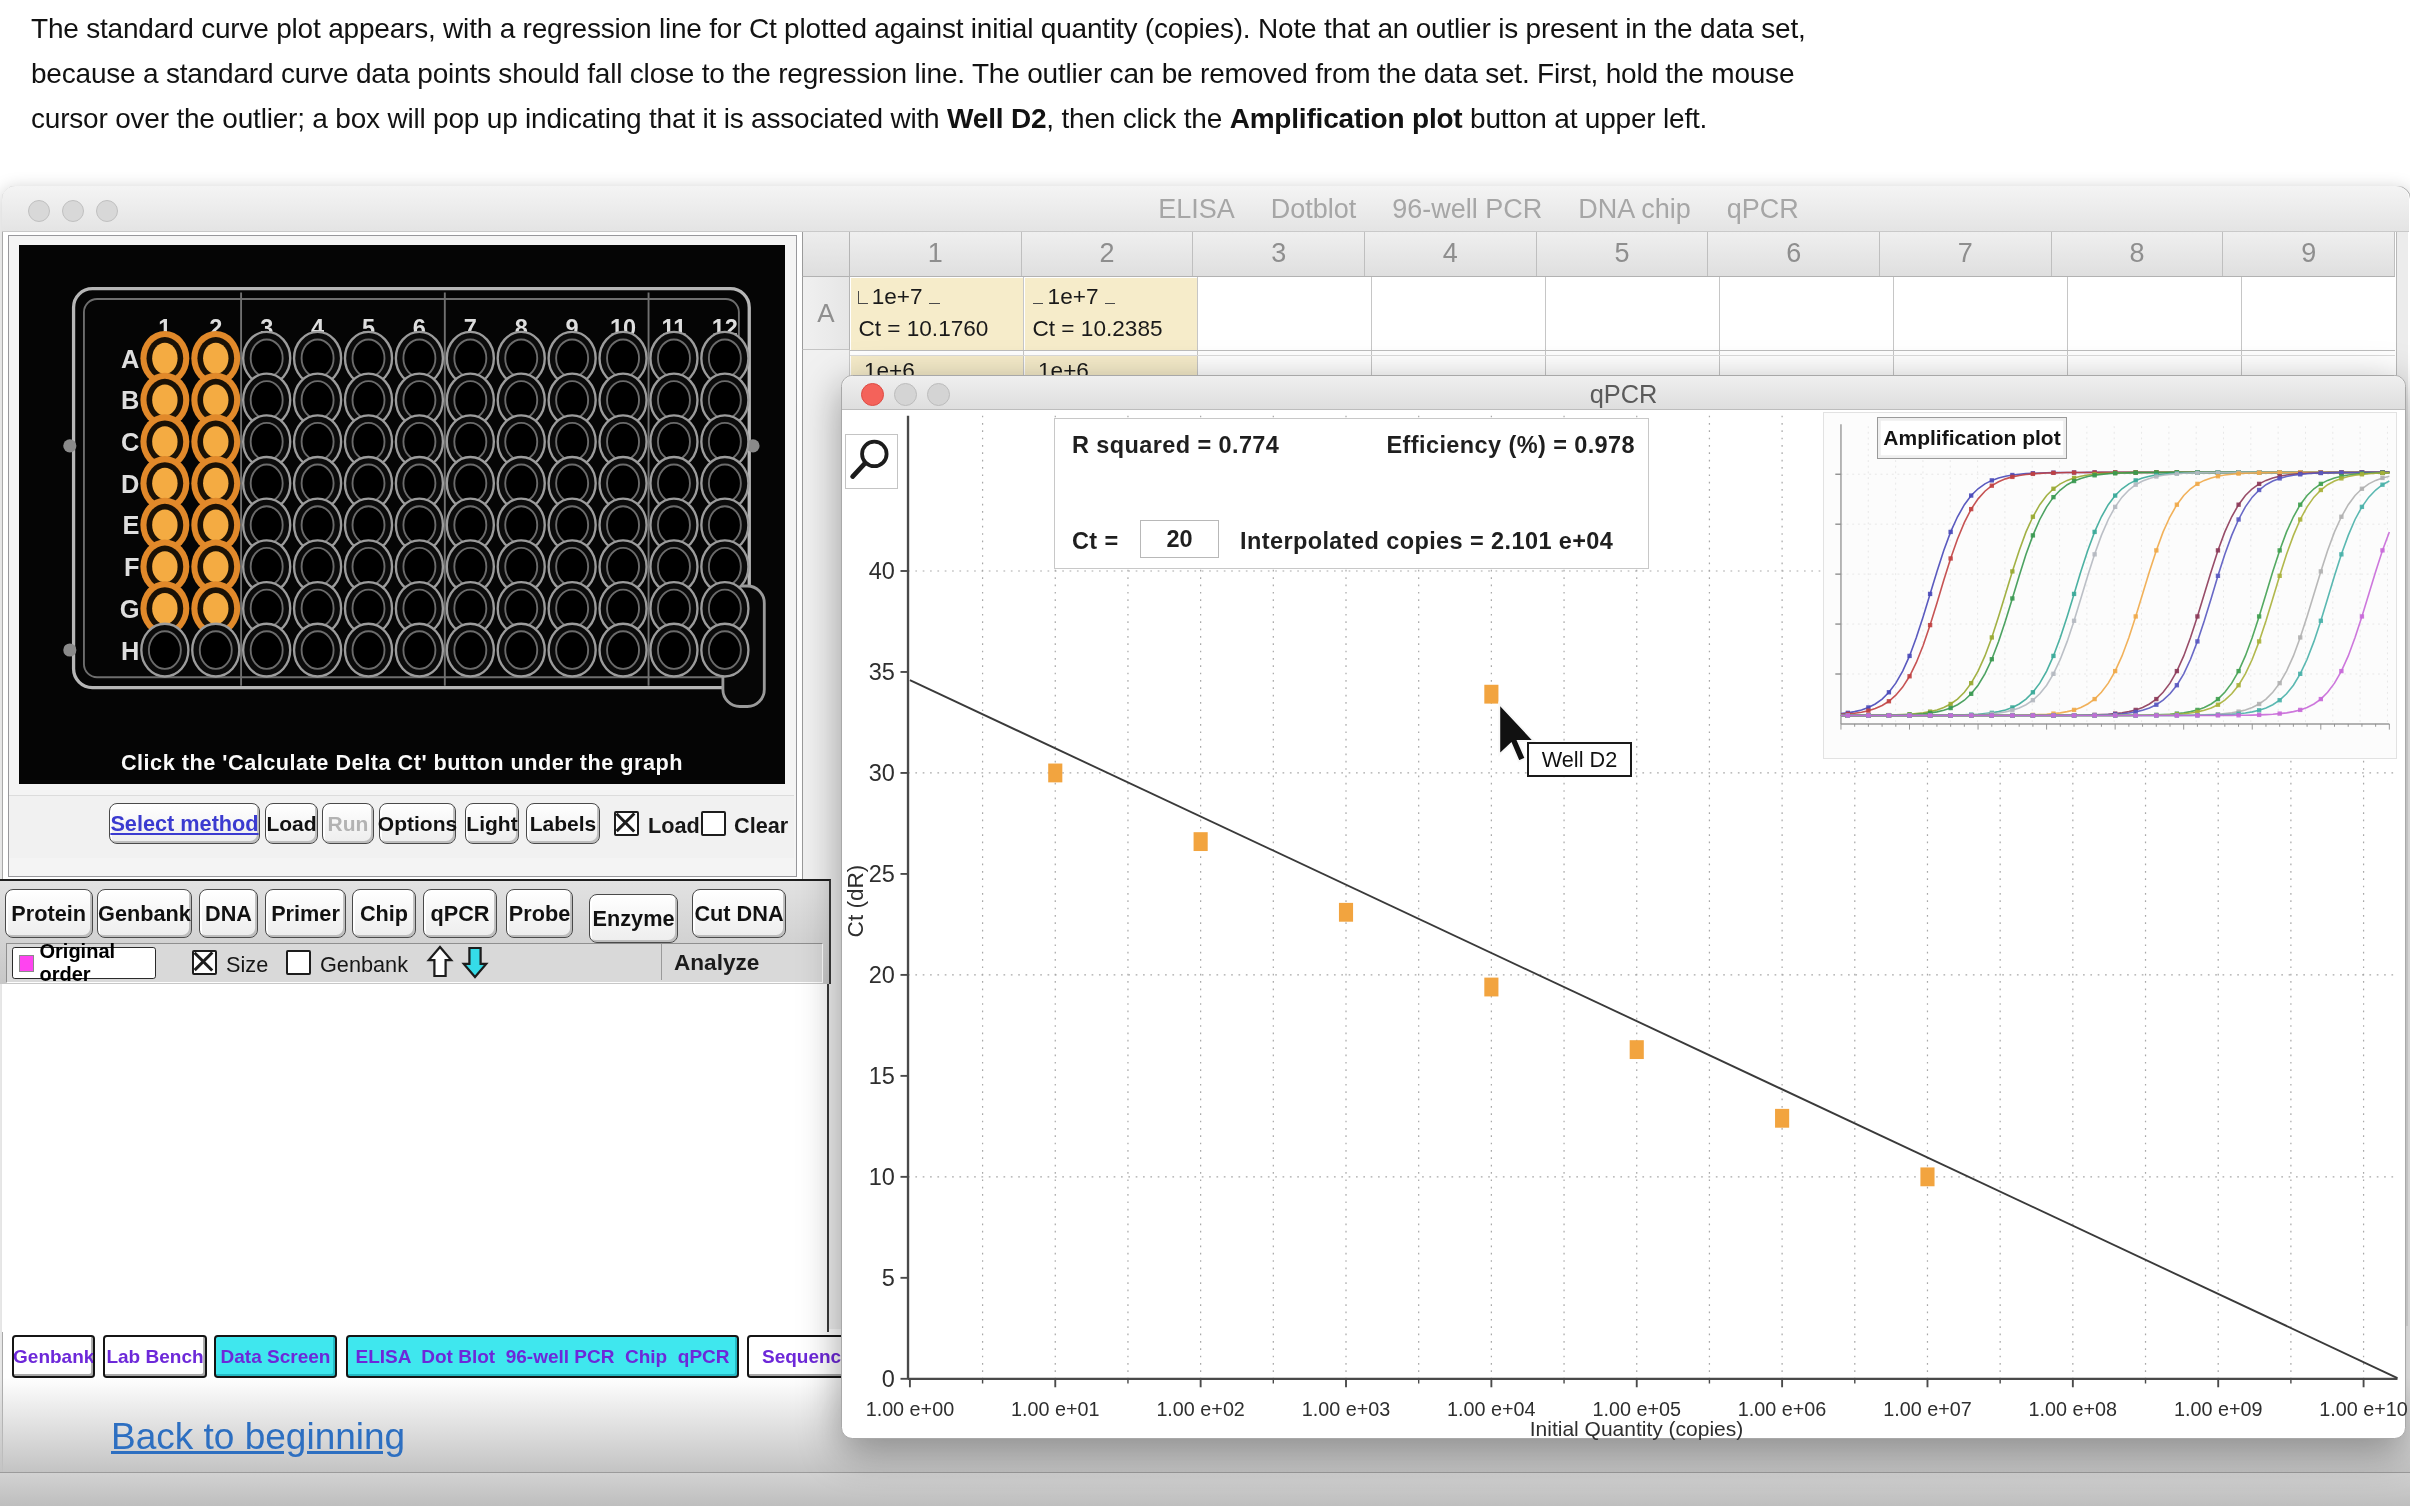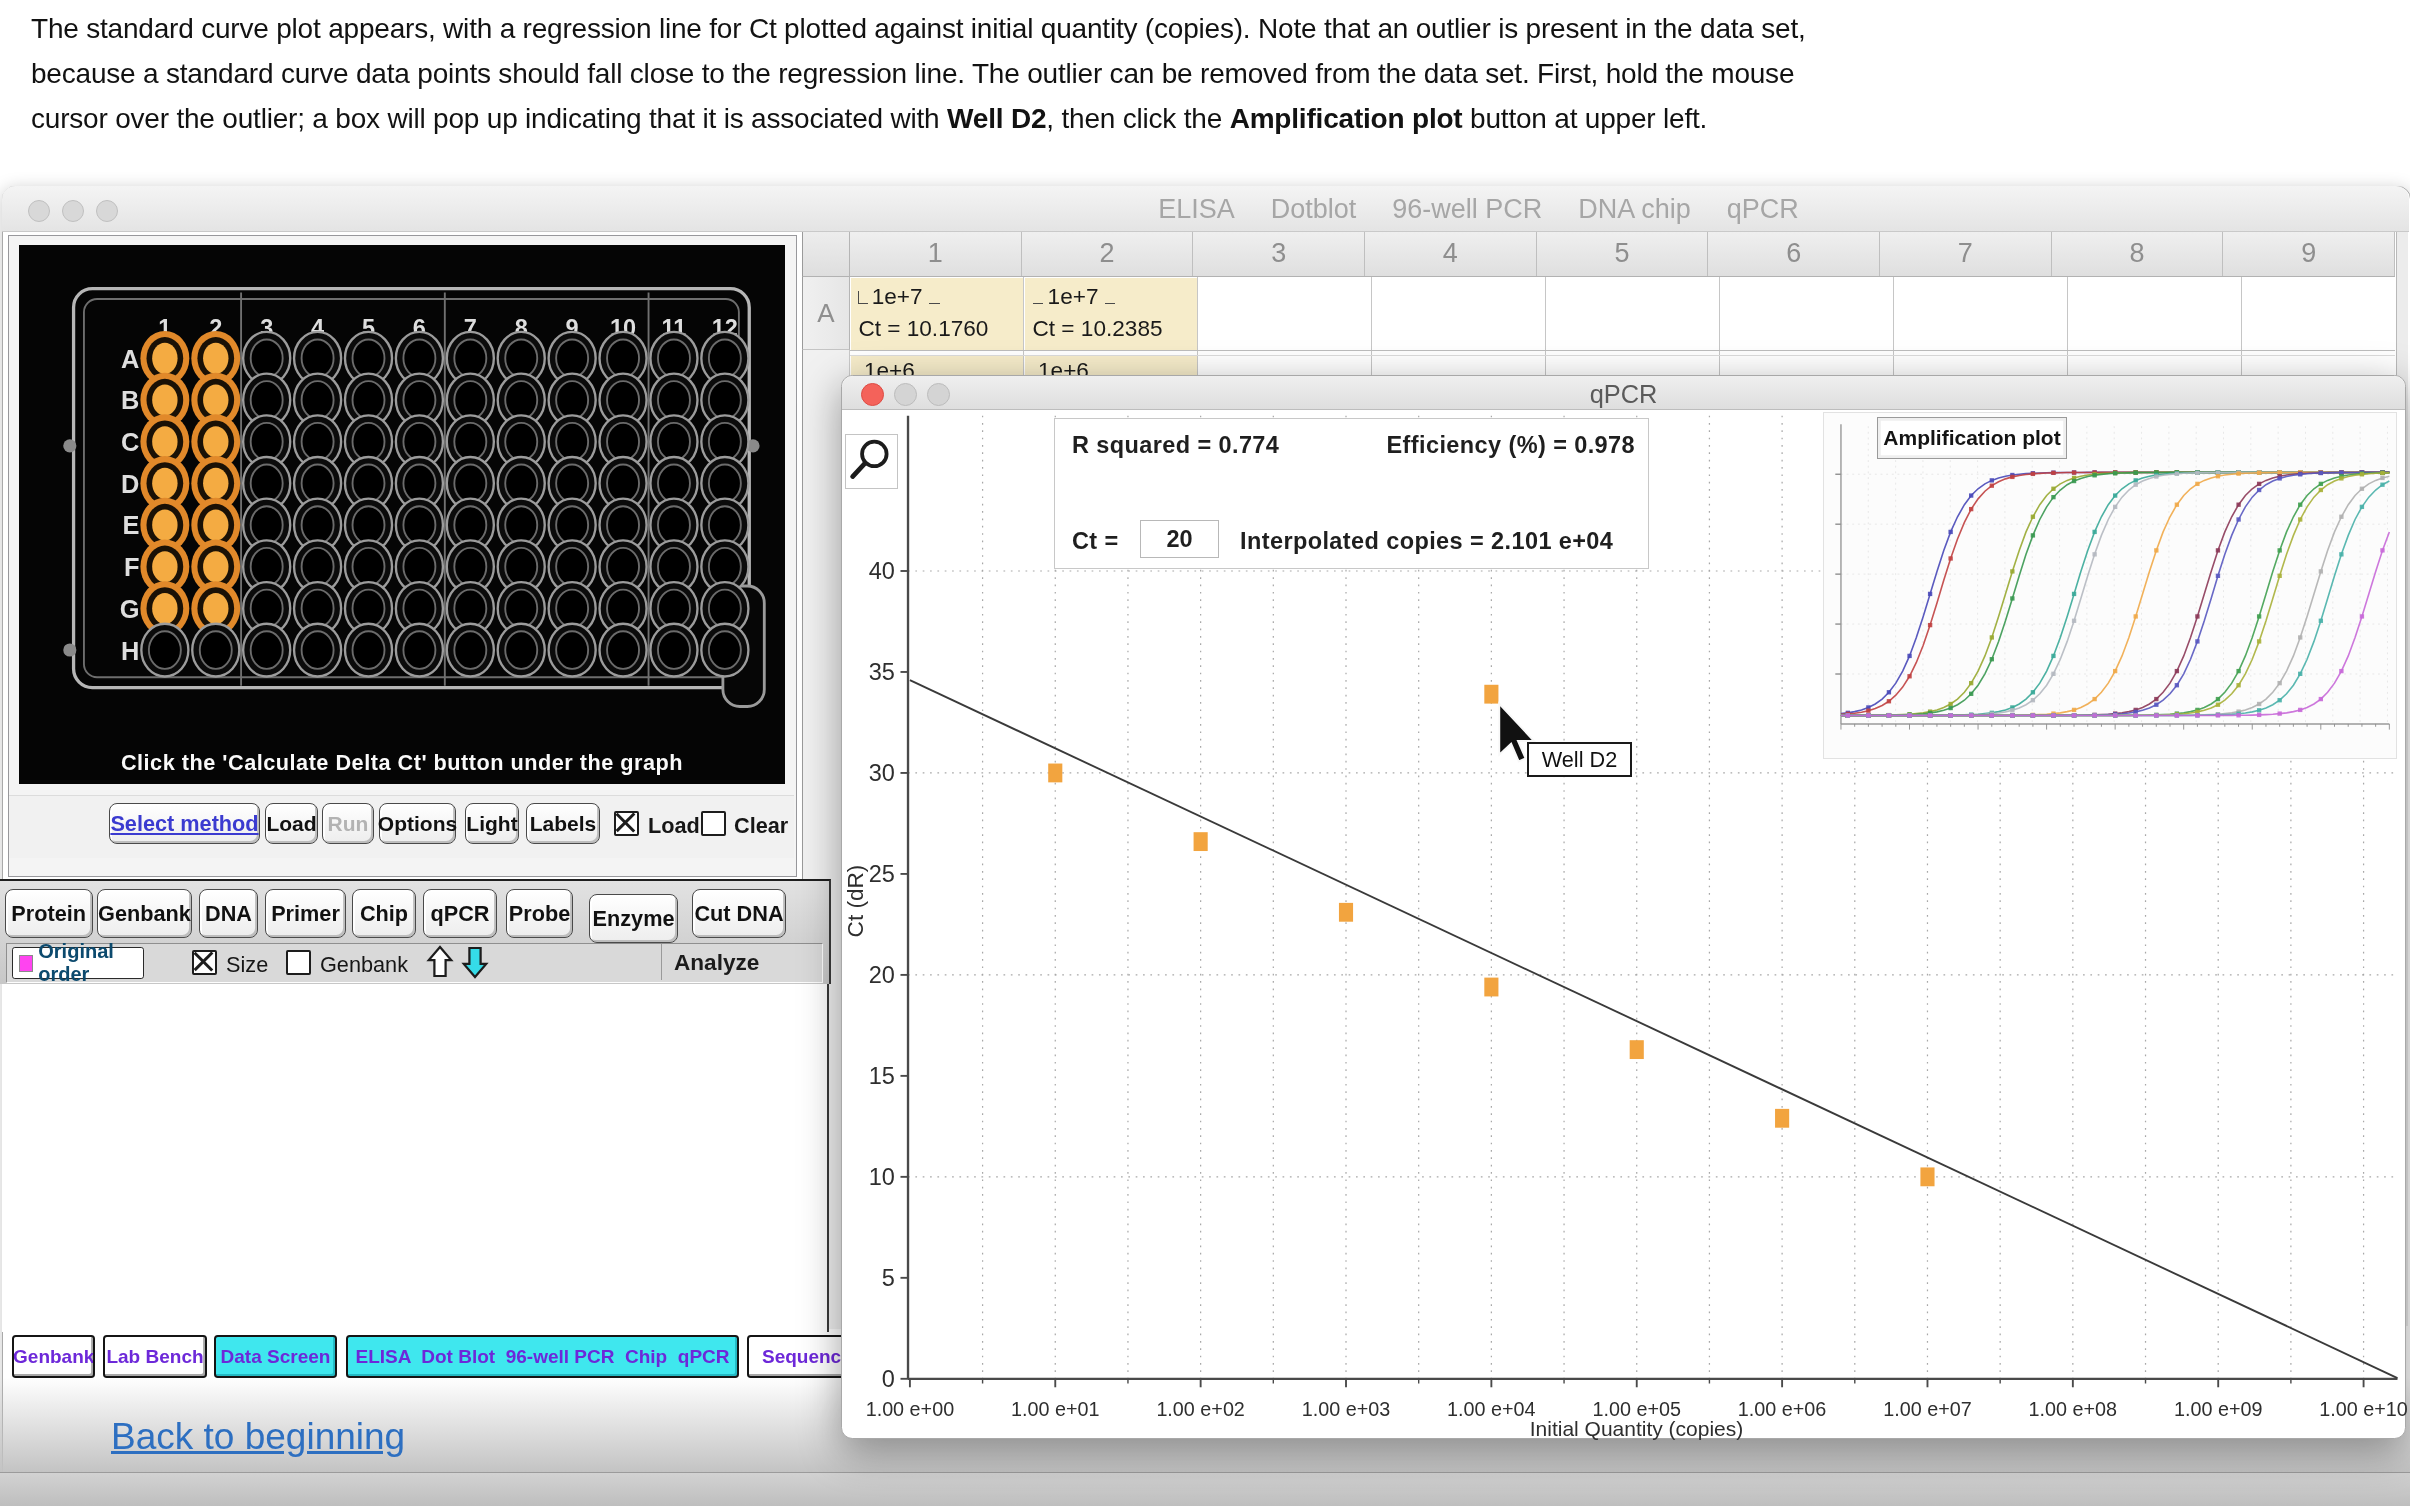--- a/index.html
+++ b/index.html
@@ -60,22 +60,22 @@
   .cb.checked::before,.cb.checked::after{content:"";position:absolute;left:-2.8px;top:8px;width:24.5px;height:2.8px;background:#1d1d1d;}
   .cb.checked::before{transform:rotate(45deg);}
   .cb.checked::after{transform:rotate(-45deg);}
   .cb-label{position:absolute;font-size:21.7px;font-weight:bold;color:#161616;}
 
   
   #tools-panel{left:0;top:879px;width:831px;height:105px;background:linear-gradient(#e2e2e2,#c7c7c7);
      border-top:2.8px solid #1f1f1f;border-right:2.8px solid #3a3a3a;box-sizing:border-box;}
   #sort-row{left:5.6px;top:943px;width:817px;height:40px;background:#d9d9d9;
      border:1.9px solid;border-color:#8f8f8f #fdfdfd #fdfdfd #8f8f8f;box-sizing:border-box;}
-  #orig-order-btn{left:12.2px;top:947px;width:132px;height:32px;background:#fff;border:1.9px solid #2a2a2a;border-radius:2.8px;
-     display:flex;align-items:center;padding-left:5.6px;box-sizing:border-box;font-size:20px;font-weight:bold;color:#0c4a6e;}
+  #orig-order-btn{left:12.2px;top:947px;width:144px;height:32px;background:#fff;border:1.9px solid #2a2a2a;border-radius:2.8px;
+     display:flex;align-items:center;padding-left:5.6px;box-sizing:border-box;font-size:20px;font-weight:bold;color:#000000;}
   #orig-swatch{width:15px;height:15px;margin-right:5.6px;border:0.9px solid #8a8a8a;}
   #sort-divider{left:661px;top:944px;width:0.9px;height:36px;background:#9a9a9a;}
   #analyze-label{left:674px;top:950px;width:104px;font-size:22.6px;font-weight:bold;color:#1c1c1c;}
   #list-area{left:1.9px;top:984px;width:827px;height:348px;background:#fff;border-right:2.8px solid #3a3a3a;box-sizing:border-box;}
 
   
   .nbtn{position:absolute;top:1335px;height:43px;background:#fff;border:2.8px solid #151515;border-radius:3.8px;
      box-shadow:inset -1.9px -1.9px 0 #a8a8a8;display:flex;align-items:center;justify-content:center;
      font-weight:bold;font-size:19px;color:#6d28d9;white-space:pre;overflow:hidden;box-sizing:border-box;}
   .nbtn.cyan{background:#3fe7ee;box-shadow:inset -1.9px -1.9px 0 #24b9c4;}

